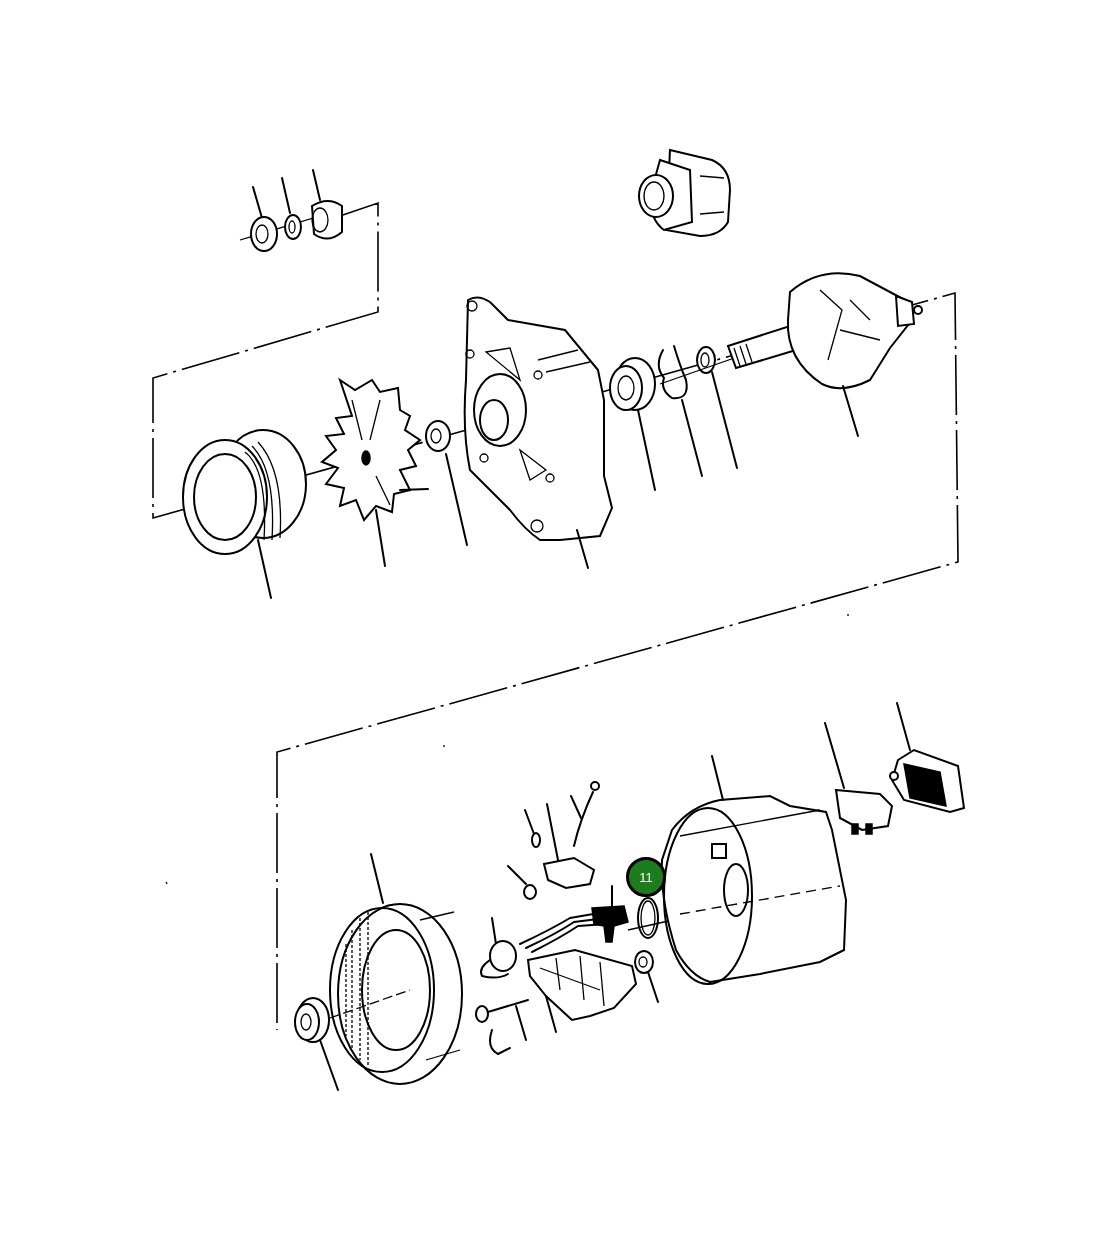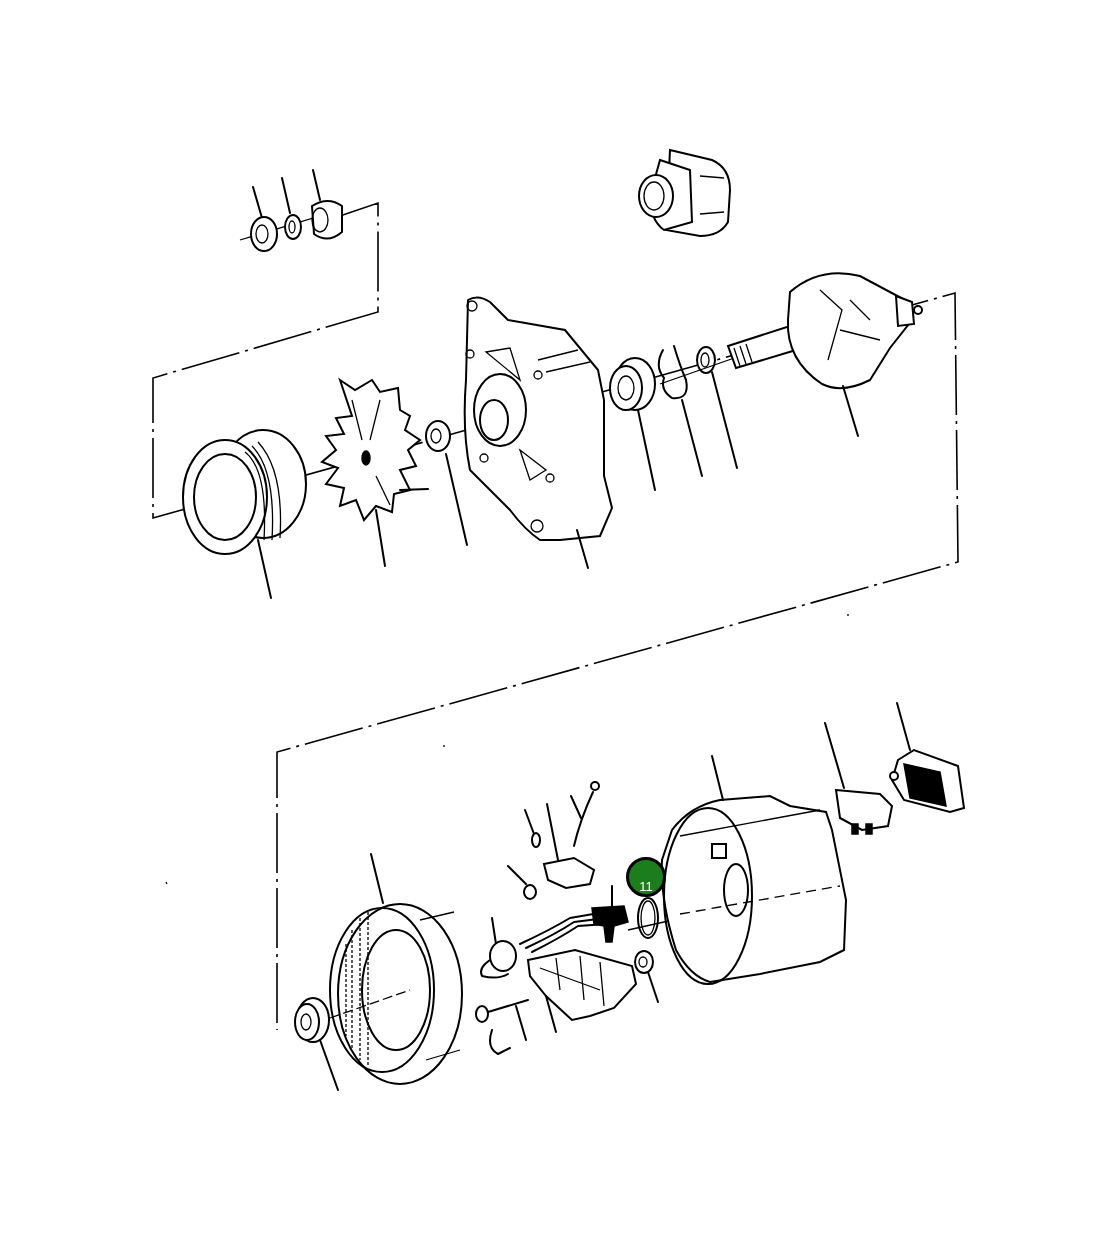--- a/index.html
+++ b/index.html
@@ -1,21 +1,21 @@
 <!DOCTYPE html>
 <html><head>
 <meta charset="utf-8">
 <style>
   html, body { margin: 0; padding: 0; background: #ffffff; }
   body { width: 1114px; height: 1241px; position: relative; overflow: hidden;
          font-family: "Liberation Sans", sans-serif; }
   #diagram { position: absolute; left: 0; top: 0; width: 1114px; height: 1241px; }
   .callout { position: absolute; width: 34px; height: 34px; border-radius: 50%;
              border: 3px solid #000; color: #fff; font-size: 13px;
-             display: flex; align-items: flex-end; justify-content: center;
+             display: flex; align-items: center; justify-content: center;
              cursor: pointer; box-sizing: content-box; }
   svg .ln { stroke: #000; fill: none; stroke-width: 2; stroke-linecap: round; stroke-linejoin: round; }
   svg .thin { stroke: #000; fill: none; stroke-width: 1.3; }
   svg .fillw { fill: #fff; stroke: #000; stroke-width: 2; }
   svg .fillb { fill: #000; stroke: #000; stroke-width: 1.5; }
   svg .dash { stroke: #000; fill: none; stroke-width: 1.6; stroke-dasharray: 60 6 3 6; }
 </style>
 </head>
 <body>
 

